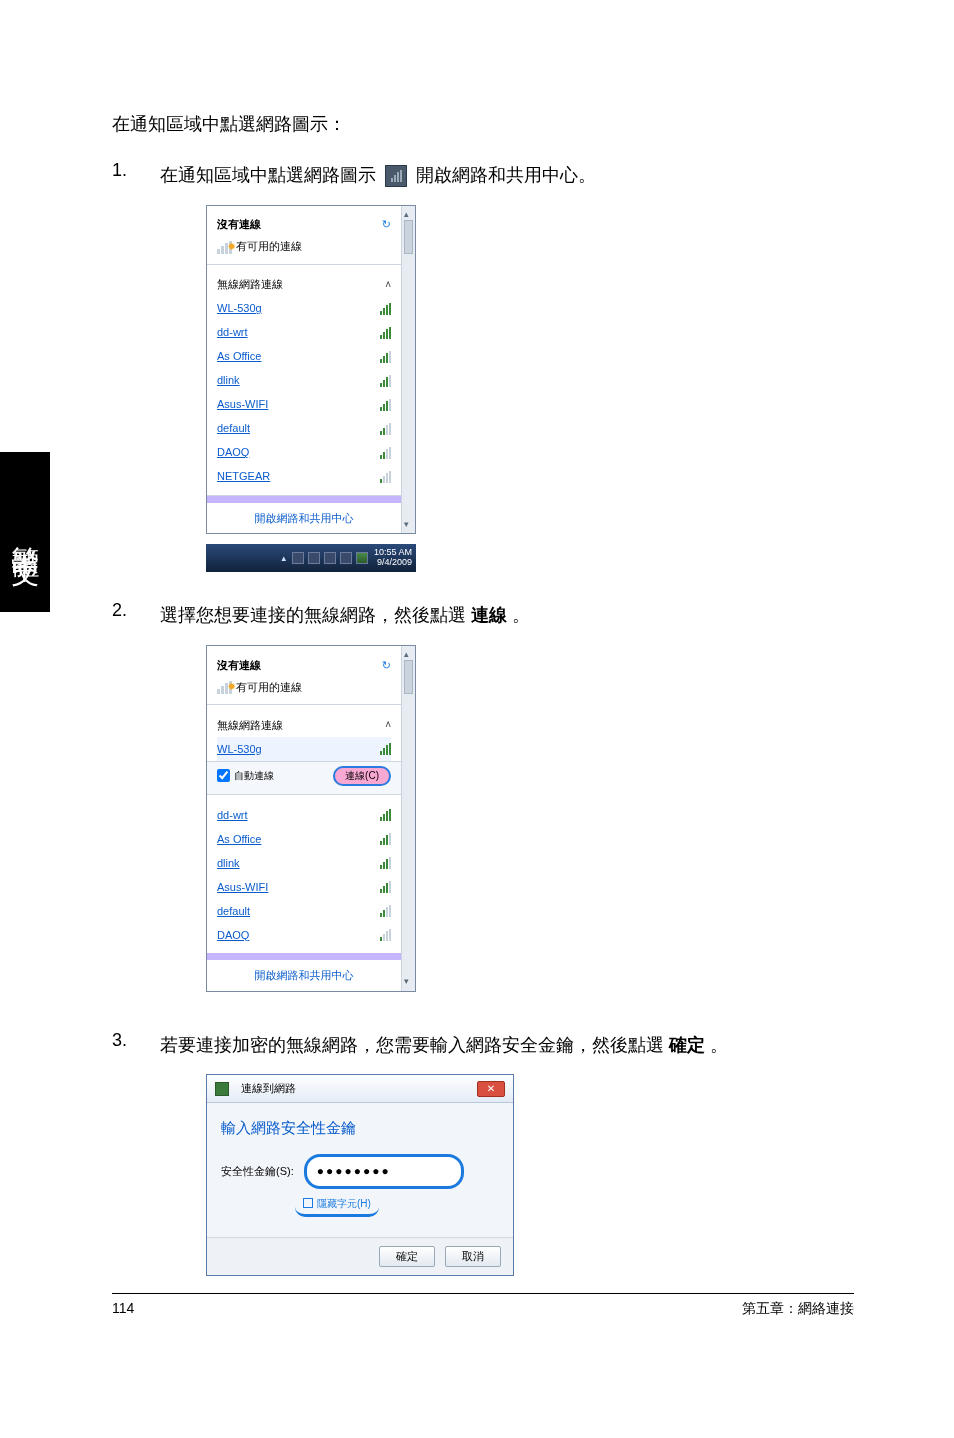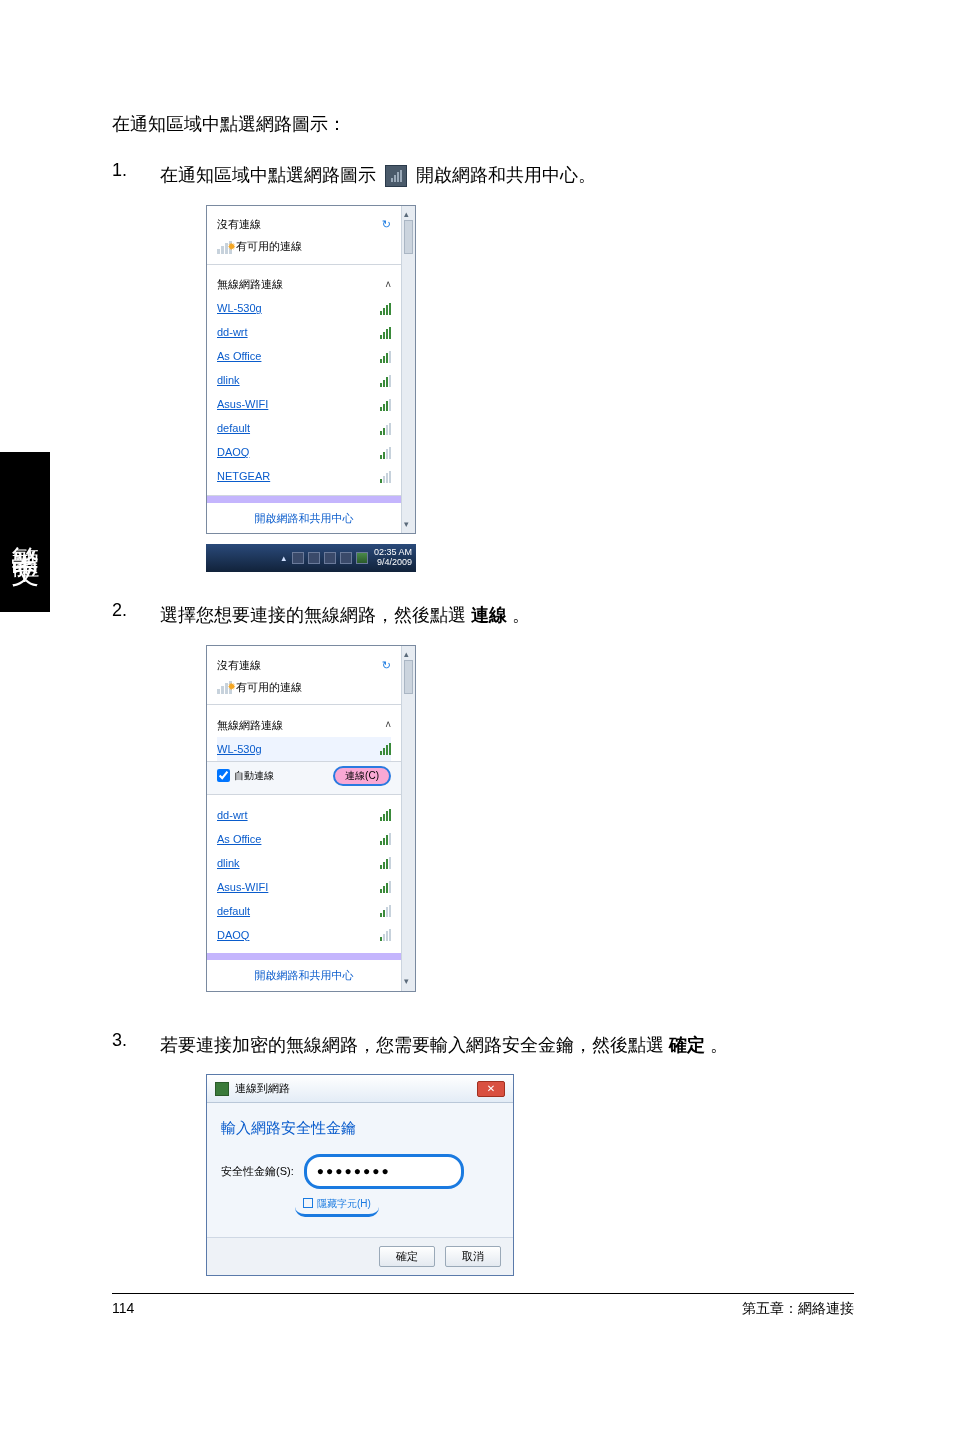--- a/index.html
+++ b/index.html
@@ -32,21 +32,21 @@
   }
   .bold { font-weight:700; }
 
   .popup {
     width:210px; border:1px solid #7a8aa0; background:#fff; font-size:11px;
     margin:14px 0 10px 46px; color:#000;
   }
   .popup-section { padding:8px 10px 6px; border-bottom:1px solid #d0d6de; }
   .popup-section.last { border-bottom:none; }
   .popup-row { display:flex; align-items:center; justify-content:space-between; height:22px; }
-  .popup-title { font-weight:400; color:#000; }
+  .popup-title { font-weight:700; color:#000; }
   .wifi-list .popup-row { height:24px; }
   .wifi-name { color:#0a5ccc;text-decoration:underline; }
   .wifi-name.selected { color:#0a5ccc; }
   .sig { display:inline-flex; gap:1px; align-items:flex-end; height:12px; }
   .sig i { width:2px; background:#3a8a3a; display:block; }
   .sig.weak i { background:#9aa9b8; }
   .sig.m1 i:nth-child(4){background:#c7d2dc}
   .sig.m2 i:nth-child(3),.sig.m2 i:nth-child(4){background:#c7d2dc}
   .sig.m3 i:nth-child(2),.sig.m3 i:nth-child(3),.sig.m3 i:nth-child(4){background:#c7d2dc}
   .sig i:nth-child(1){height:4px}.sig i:nth-child(2){height:7px}.sig i:nth-child(3){height:10px}.sig i:nth-child(4){height:12px}
@@ -79,21 +79,21 @@
   .auto-row .cb{display:flex;align-items:center;gap:4px;font-size:10px;color:#000}
   .auto-row input{margin:0}
   .btn-connect{font-size:10px;padding:1px 10px;border:2px solid #2a7ae0;border-radius:10px;background:#f9a8d4;color:#000}
   .popup.selected-head .popup-section.wifi-list .popup-row.first{background:#eef4ff}
 
   .dialog{
     width:308px;border:1px solid #5a7aaa;margin:14px 0 0 46px;font-size:11px;
     background:#f2f6fb;
   }
   .dlg-title{background:linear-gradient(#ffffff,#e3ecf6);border-bottom:1px solid #b9c7d8;padding:4px 8px;display:flex;align-items:center;justify-content:space-between}
-  .dlg-title .left{display:flex;align-items:center;gap:6px;color:#000}
+  .dlg-title .left{display:flex;align-items:center;gap:12px;color:#000}
   .dlg-title .left .ic{width:14px;height:14px;background:#3a7a3a;display:inline-block;border:1px solid #2a5a2a}
   .dlg-close{width:28px;height:16px;background:#d95040;border:1px solid #a03020;color:#fff;display:flex;align-items:center;justify-content:center;font-size:10px;border-radius:2px}
   .dlg-head{color:#0a5ccc;font-size:15px;padding:12px 14px 6px}
   .dlg-body{padding:8px 14px 20px}
   .field-row{display:flex;align-items:center;gap:10px}
   .field-row label{color:#000}
   .pw-box{border:3px solid #1a7ae0;border-radius:16px;padding:4px 10px;background:#fff;color:#000;letter-spacing:2px;font-size:12px;min-width:160px}
   .hide-row{margin:6px 0 0 74px;color:#1a7ae0;border-bottom:3px solid #1a7ae0;display:inline-flex;align-items:center;gap:4px;padding:0 8px 2px;border-radius:0 0 10px 10px;font-size:10px}
   .hide-row .cb2{width:10px;height:10px;border:1px solid #1a7ae0;display:inline-block}
   .dlg-btnbar{background:#eef2f7;border-top:1px solid #cfd8e4;padding:8px 12px;display:flex;justify-content:flex-end;gap:10px}
@@ -239,21 +239,21 @@
         <div class="taskbar">
           <span style="color:#cfe0ff">▴</span>
           <div class="tray-icons">
             <span></span>
             <span></span>
             <span></span>
             <span></span>
             <span class="net"></span>
           </div>
           <div class="clock">
-            <div>02:35 AM</div>
+            <div>10:55 AM</div>
             <div>9/4/2009</div>
           </div>
         </div>
       </div>
     </li>
 
     <li>
       <div class="num">2.</div>
       <div class="body">
         <div>

